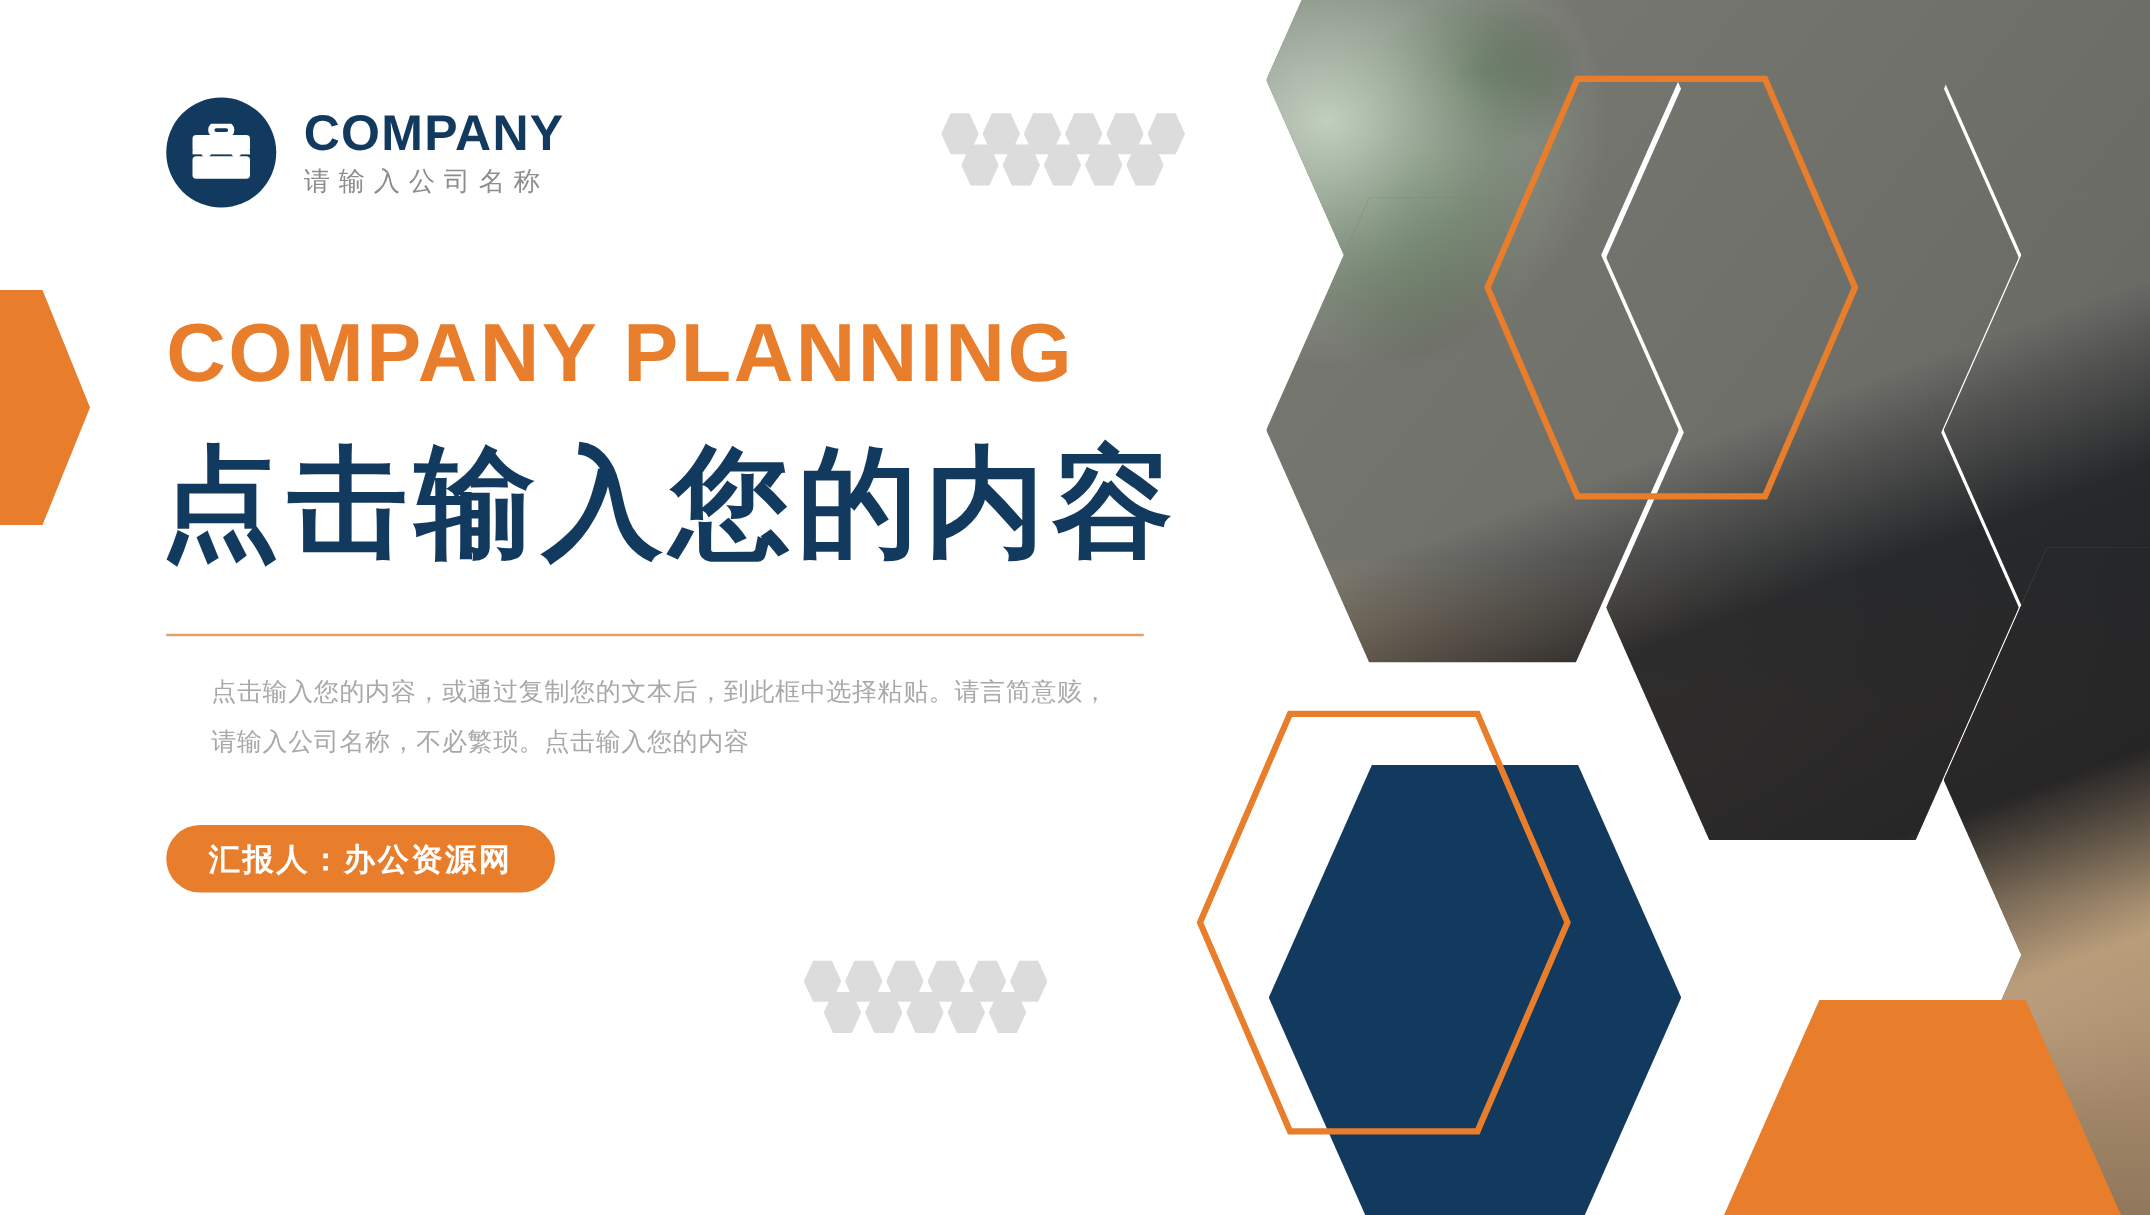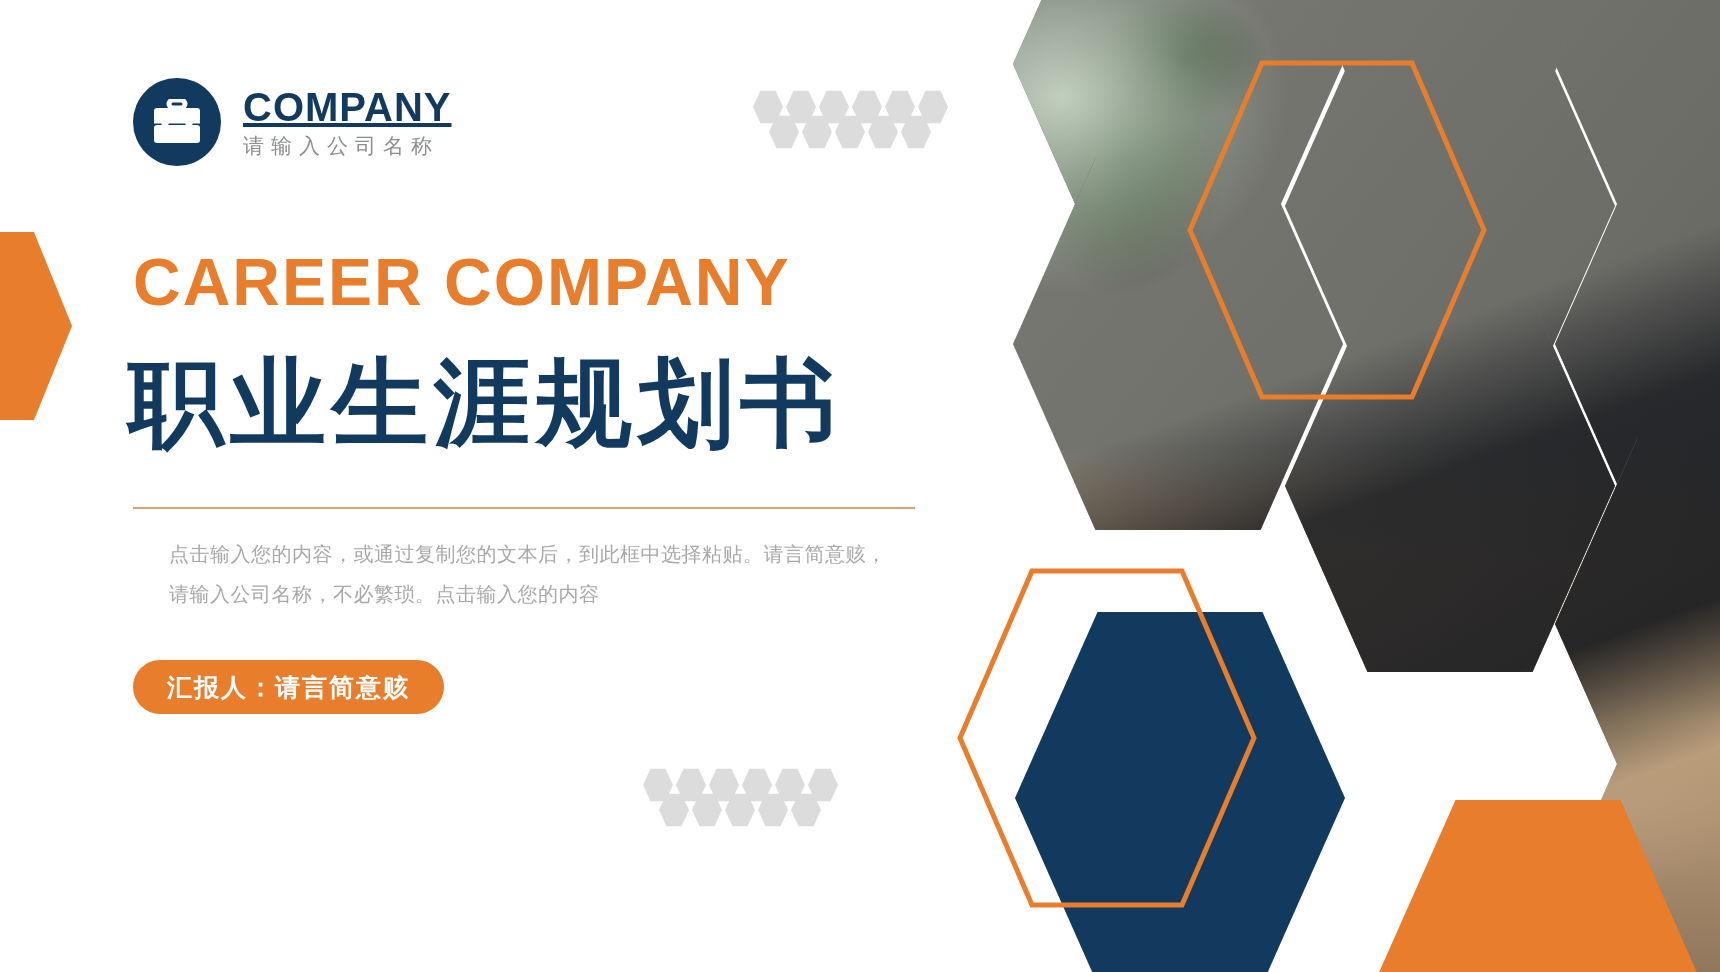--- a/index.html
+++ b/index.html
@@ -59,21 +59,20 @@
     justify-content: center;
     flex: 0 0 auto;
   }
   .logo-text { margin-left: 22px; }
   .logo-company {
     font-size: 40px;
     font-weight: bold;
     letter-spacing: 1px;
     color: #123a5e;
     line-height: 1.05;
-    text-decoration: underline;
   }
   .logo-sub {
     font-size: 21px;
     color: #8d8d8d;
     letter-spacing: 7px;
     margin-top: 6px;
     line-height: 1.1;
   }
 
   
@@ -256,31 +255,31 @@
         <circle cx="14" cy="23" r="4" fill="#ffffff"></circle>
         <circle cx="38" cy="23" r="4" fill="#ffffff"></circle>
       </svg>
     </div>
     <div class="logo-text">
       <div class="logo-company">COMPANY</div>
       <div class="logo-sub">请输入公司名称</div>
     </div>
   </div>
 
-  <div class="headline-en">CAREER COMPANY</div>
-  <div class="headline-cn">职业生涯规划书</div>
+  <div class="headline-en">COMPANY PLANNING</div>
+  <div class="headline-cn">点击输入您的内容</div>
 
   <div class="divider"></div>
 
   <div class="para">
     <span>点击输入您的内容，或通过复制您的文本后，到此框中选择粘贴。请言简意赅，</span>
     <span>请输入公司名称，不必繁琐。点击输入您的内容</span>
   </div>
 
-  <div class="presenter">汇报人：请言简意赅</div>
+  <div class="presenter">汇报人：办公资源网</div>
 
   <div class="right-art">
 
     <div class="hex-photo photo-bg" style="left:58px; top:-122px; width:330px; height:372px; background-position:-58px 122px;"></div>
     <div class="hex-photo photo-bg" style="left:330px; top:-250px; width:330px; height:372px; background-position:-330px 250px;"></div>
     <div class="hex-photo photo-bg" style="left:600px; top:-122px; width:330px; height:372px; background-position:-600px 122px;"></div>
 
     <div class="hex-photo photo-bg" style="left:58px; top:158px; width:330px; height:372px; background-position:-58px -158px;"></div>
     <div class="hex-photo photo-bg" style="left:330px; top:20px; width:330px; height:372px; background-position:-330px -20px;"></div>
     <div class="hex-photo photo-bg" style="left:600px; top:158px; width:330px; height:372px; background-position:-600px -158px;"></div>

